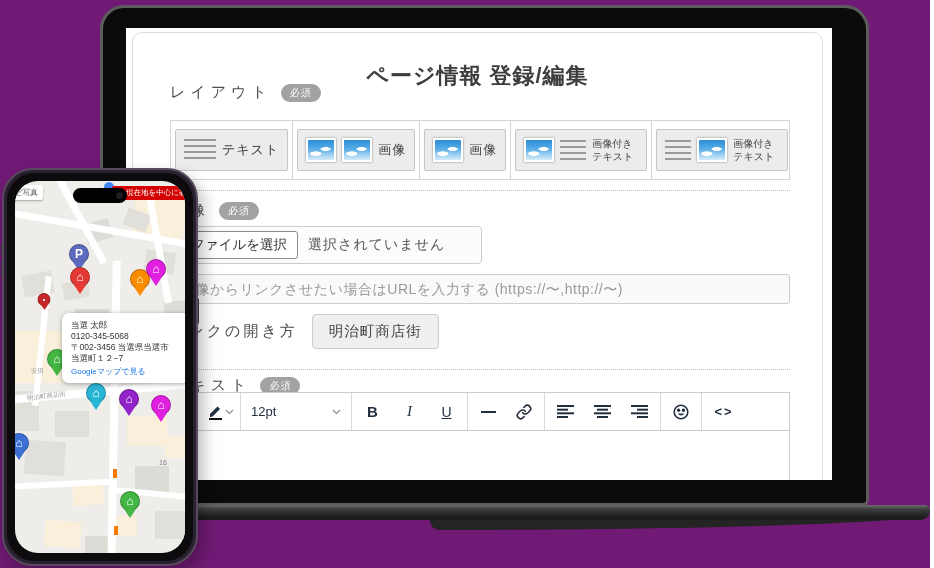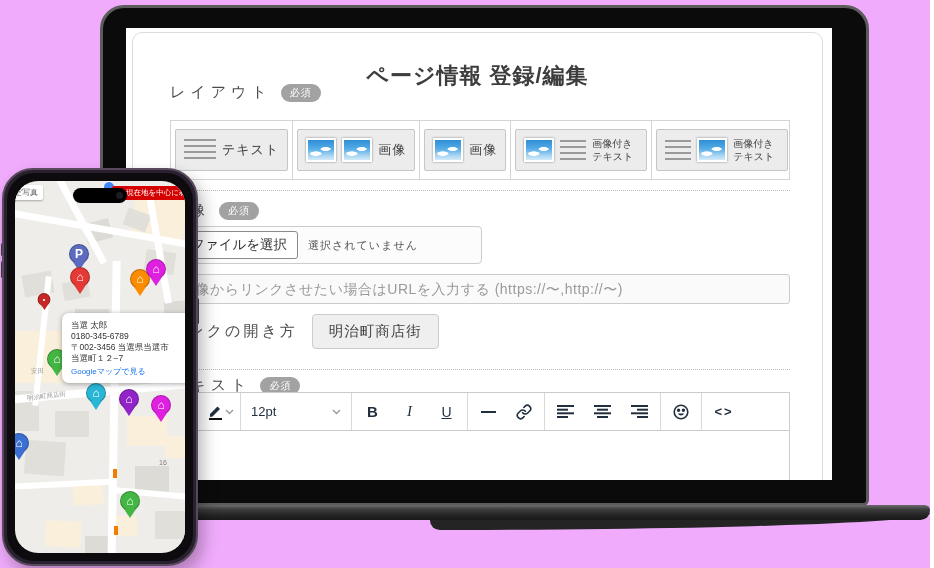--- a/index.html
+++ b/index.html
@@ -1,18 +1,18 @@
 <!DOCTYPE html>
 <html><head>
 <meta charset="utf-8">
 <style>
   * { margin:0; padding:0; box-sizing:border-box; }
   html,body { background:#fff; }
   body { font-family:"Liberation Sans","DejaVu Sans",sans-serif; }
-  .stage { position:relative; width:930px; height:568px; overflow:hidden; background:#f0abfc; }
+  .stage { position:relative; width:930px; height:568px; overflow:hidden; background:#701a75; }
 
   
   .laptop-screen { position:absolute; left:100px; top:5px; width:769px; height:501px;
     background:#0b0b0b; border:3px solid #5c5c5c; border-radius:24px 24px 6px 6px; z-index:1; }
   .laptop-display { position:absolute; left:126px; top:28px; width:706px; height:452px;
     background:#fff; overflow:hidden; z-index:2; }
   .laptop-base { position:absolute; left:40px; top:505px; width:890px; height:15px;
     background:linear-gradient(180deg,#6b6b6b 0%,#3c3c3c 30%,#232323 70%,#191919 100%);
     border-radius:3px 10px 18px 6px; z-index:3; }
   .laptop-swoosh { position:absolute; left:430px; top:513px; width:500px; height:17px;
@@ -51,21 +51,21 @@
       linear-gradient(180deg,#2e8ed6 0%,#57ade7 45%,#a9d5f2 78%,#d4ebf9 100%); }
 
   .dotted-sep { position:absolute; left:37px; width:620px; border-top:1px dotted #b8b8b8; }
 
   
   .file-box { position:absolute; left:37px; top:193px; width:312px; height:38px;
     border:1px solid #ccc; border-radius:4px; background:#fcfcfc;
     display:flex; align-items:center; gap:10px; padding:0 9px; }
   .file-btn { border:1px solid #8b8b8b; background:#fff; border-radius:3px;
     font-size:13.5px; color:#333; padding:4px 10px; white-space:nowrap; cursor:pointer; }
-  .file-status { font-size:11px; color:#555; letter-spacing:1px; white-space:nowrap; }
+  .file-status { font-size:14px; color:#555; letter-spacing:1px; white-space:nowrap; }
   .url-input { position:absolute; left:37px; top:241px; width:620px; height:30px;
     border:1px solid #ccc; border-radius:3px; background:#fafafa; padding:0 10px;
     font-size:14px; color:#333; font-family:inherit; }
   .url-input::placeholder { color:#9a9a9a; letter-spacing:.5px; }
   .link-row { position:absolute; left:37px; top:281px; display:flex; align-items:center; gap:14px; }
   .link-label { font-size:15px; color:#4b4b4b; letter-spacing:3px; }
   .select-box { background:#efefef; border:1px solid #ccc; border-radius:4px;
     padding:7px 16px; font-size:14.5px; color:#444; letter-spacing:1px; cursor:pointer; }
 
   
@@ -388,21 +388,21 @@
             </div>
             <div class="map-pin" style="left: 115px; top: 343px;">
               <div class="pin-head" style="background: rgb(68, 182, 68);">⌂</div>
               <div class="pin-tail" style="border-top-color: rgb(68, 182, 68);"></div>
             </div>
           </div>
 
         <div class="info-window">
 
           <div class="iw-line">当選 太郎</div>
-          <div class="iw-line">0180-345-6789</div>
+          <div class="iw-line">0120-345-5068</div>
           <div class="iw-line">〒002-3456 当選県当選市</div>
           <div class="iw-line">当選町１２−7</div>
           <div class="iw-link">Googleマップで見る</div>
         </div>
 
         <div class="dyn-island"></div>
       </div>
     </div>
   </div>
 

